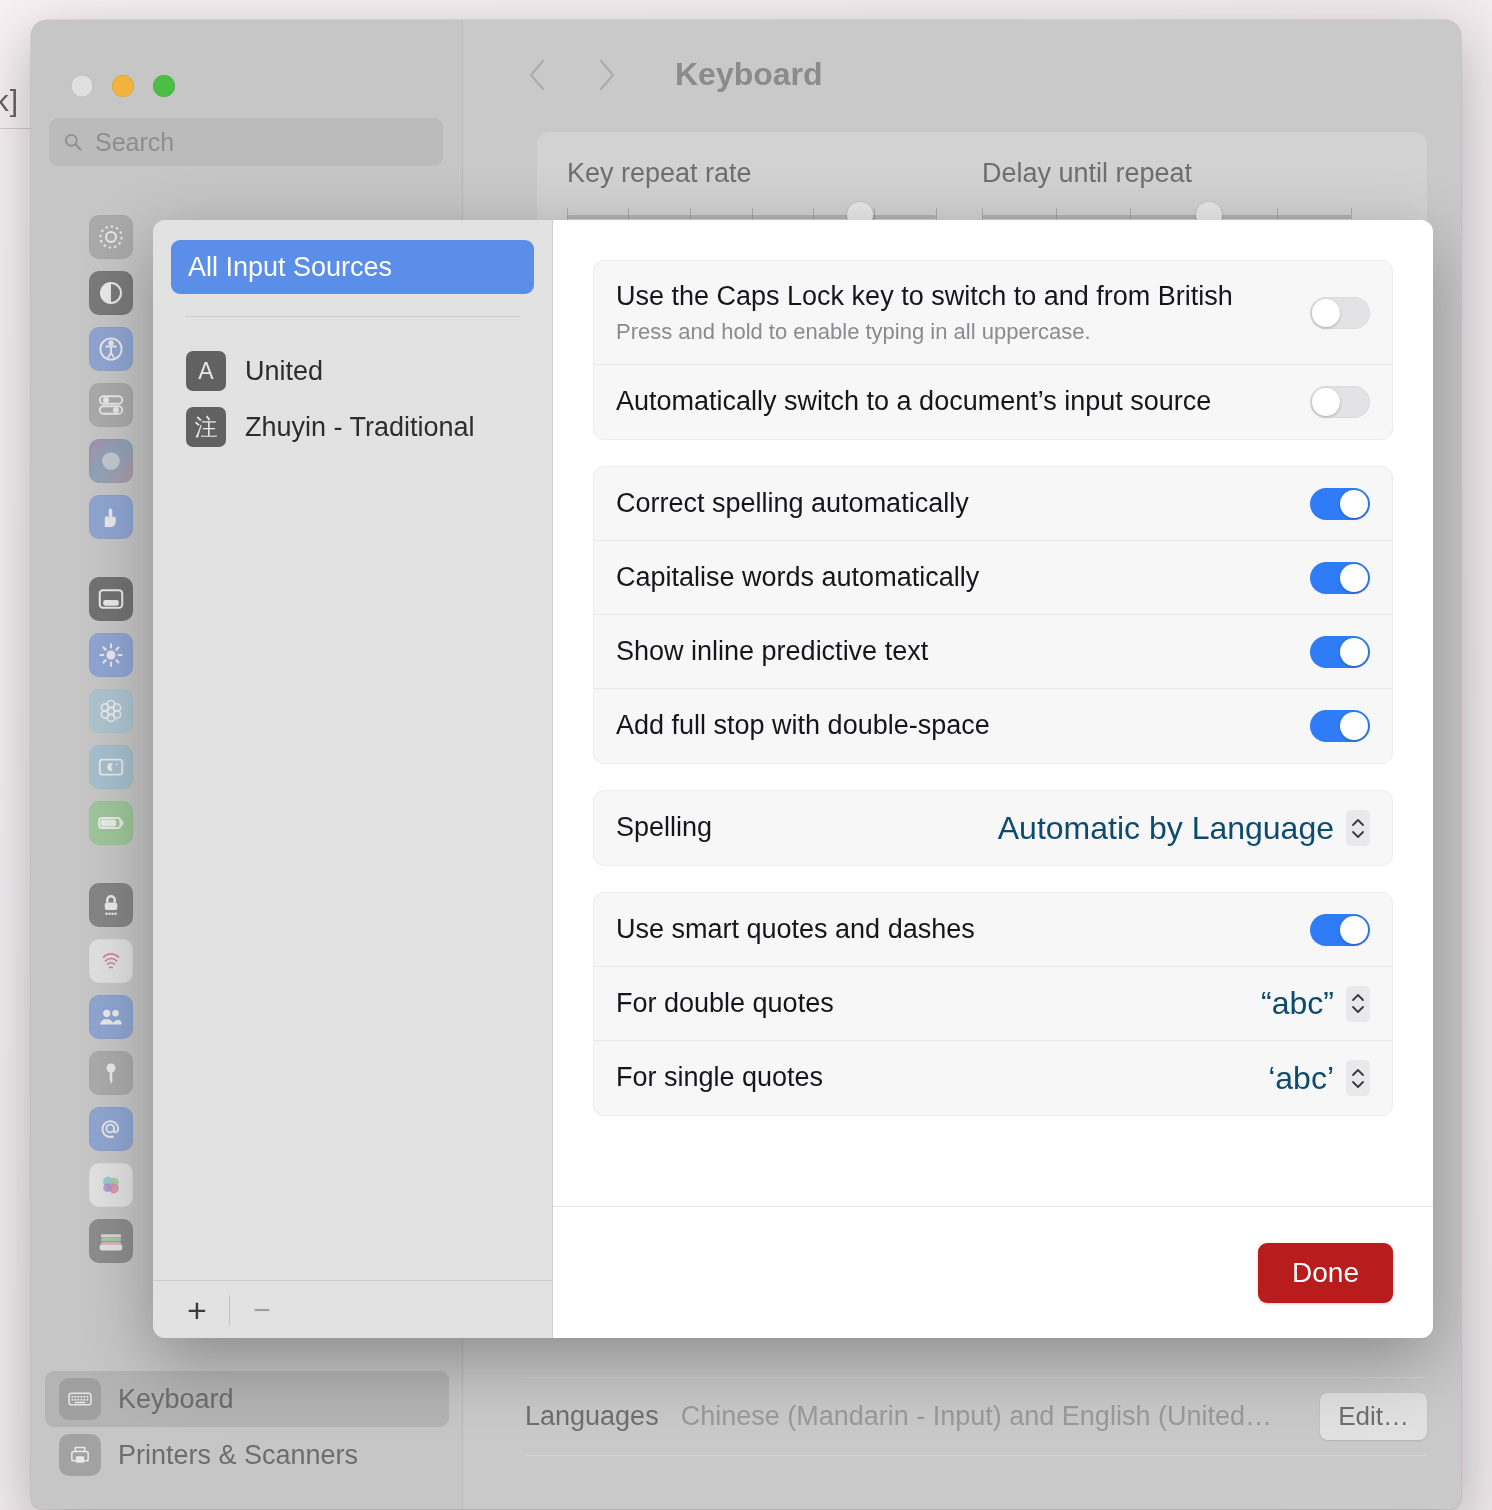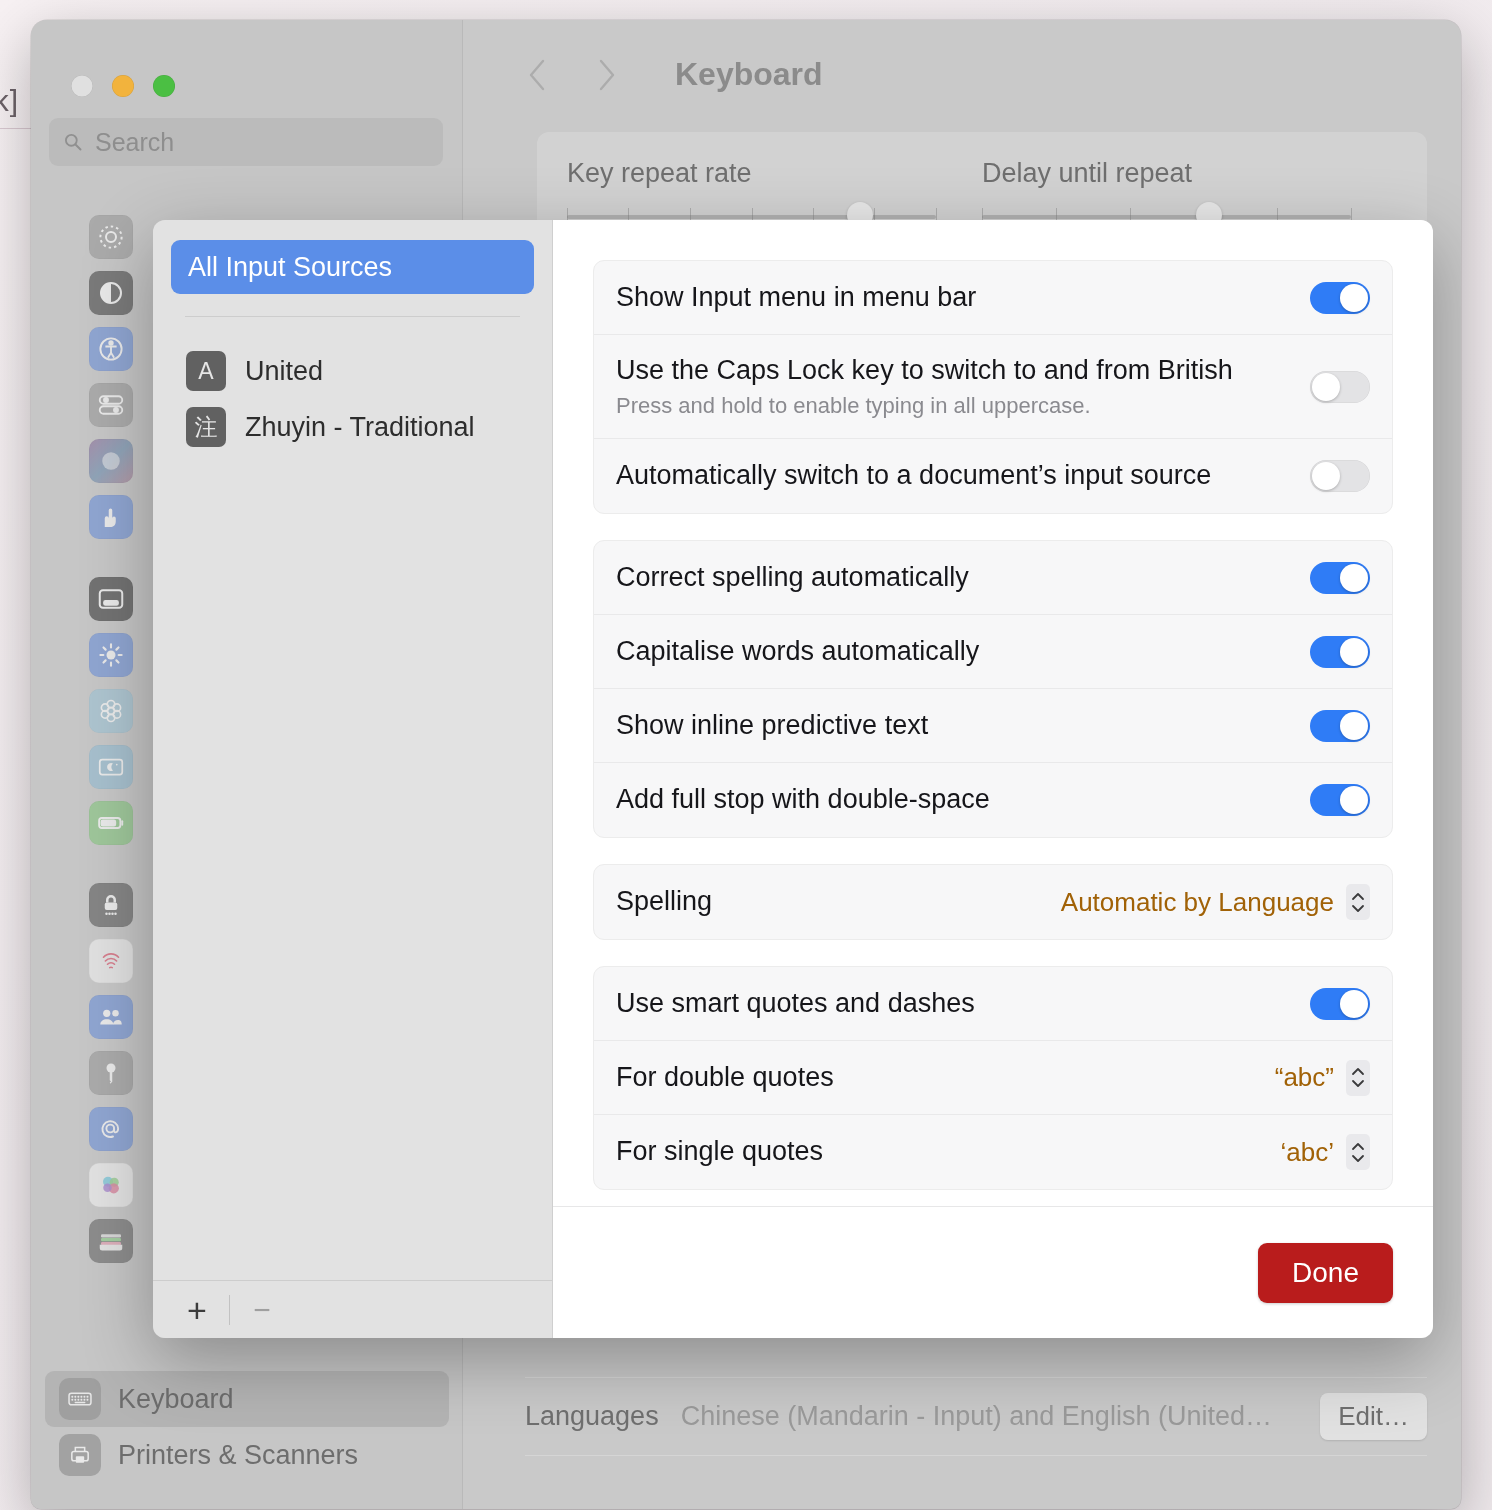--- a/index.html
+++ b/index.html
@@ -216,21 +216,21 @@
   .grow {
     display: flex; align-items: center;
     min-height: 74px; padding: 0 22px;
     border-bottom: .5px solid #e9e9ea;
   }
   .grow:last-child { border-bottom: none; }
   .grow.tall { min-height: 104px; align-items: center; }
   .gtext { flex: 1; }
   .gtitle { font-size: 27px; color: #16161a; line-height: 1.25; }
   .gsub { font-size: 22px; color: #8a8a8f; margin-top: 6px; }
-  .gval { font-size: 26px; color: #a16207; }
+  .gval { font-size: 32px; color: #0c4a6e; }
 
   .toggle {
     width: 60px; height: 32px; border-radius: 16px; flex: none;
     position: relative; margin-left: 20px;
   }
   .toggle.on  { background: #2f7cf6; }
   .toggle.off { background: #e3e3e5; box-shadow: inset 0 0 0 .5px rgba(0,0,0,.07); }
   .toggle .knob {
     position: absolute; top: 2px; width: 28px; height: 28px;
     border-radius: 50%; background: #fff;
@@ -562,26 +562,20 @@
       <div id="src-footer">
         <span class="foot-btn">+</span>
         <span class="foot-sep"></span>
         <span class="foot-btn dim">−</span>
       </div>
     </div>
 
     <div id="sheet-right">
 
       <div class="group">
-        <div class="grow">
-          <span class="gtext gtitle">Show Input menu in menu bar</span>
-          <span class="toggle on">
-              <span class="knob"></span>
-            </span>
-        </div>
         <div class="grow tall">
           <span class="gtext">
             <span class="gtitle">Use the Caps Lock key to switch to and from British</span>
             <span class="gsub" style="display:block">Press and hold to enable typing in all uppercase.</span>
           </span>
           <span class="toggle off">
               <span class="knob"></span>
             </span>
         </div>
         <div class="grow">

